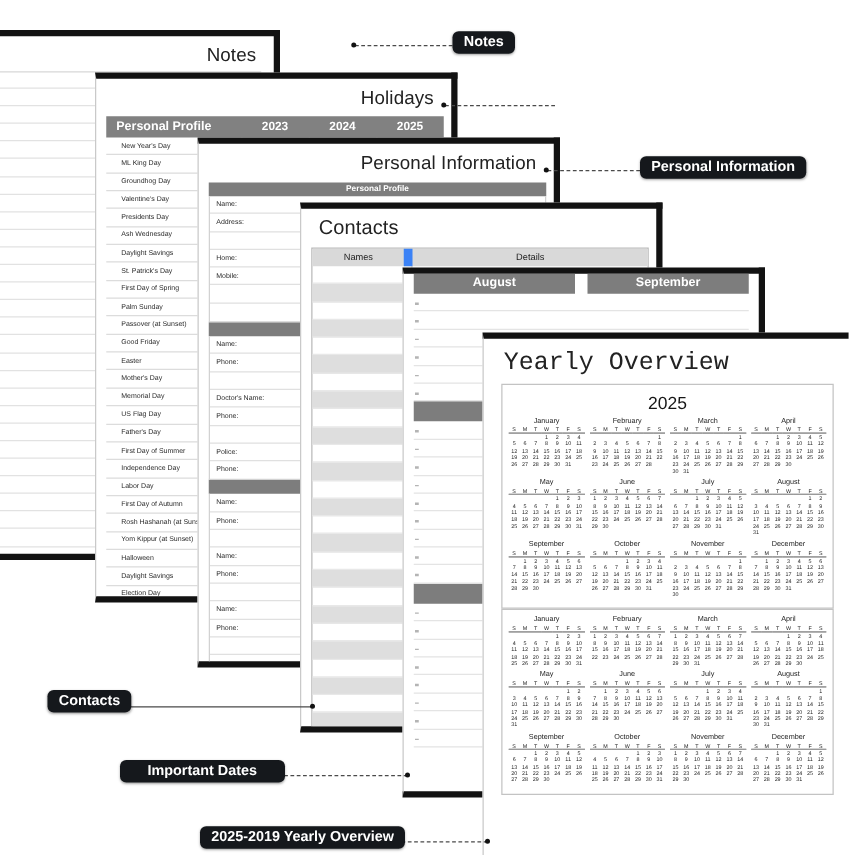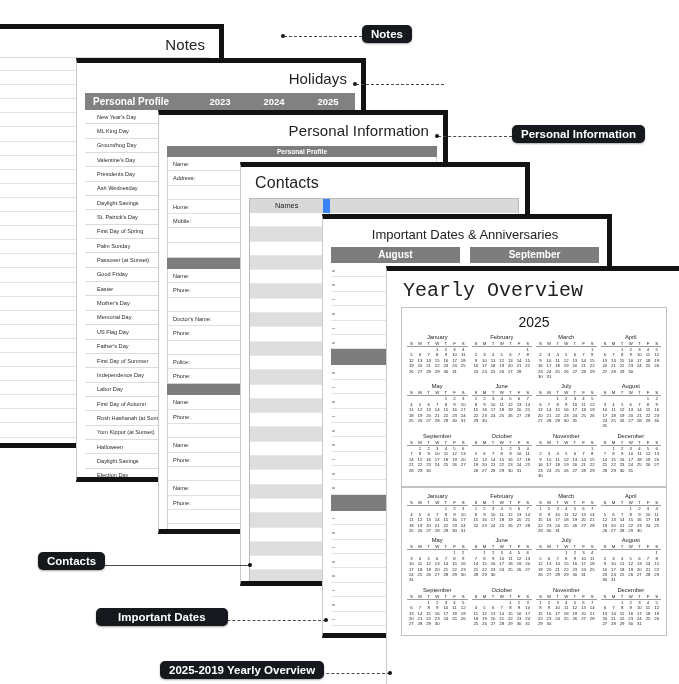--- a/index.html
+++ b/index.html
@@ -391,20 +391,21 @@
         <div class="pi-row"></div>
         <div class="pi-row"></div>
       </div>
   </div>
 
   <div class="sheet" id="page-contacts">
     <div class="sheet-title left">Contacts</div>
     <div class="ct-table">
       <div class="ct-head">
         <div class="h1">Names</div>
+        <div class="h2">Details</div>
       </div>
       <div id="ct-rows">
           <div class="ct-row">
             <div class="n"></div>
             <div class="d"></div>
           </div>
           <div class="ct-row alt">
             <div class="n"></div>
             <div class="d"></div>
           </div>
@@ -506,21 +507,20 @@
           </div>
           <div class="ct-row">
             <div class="n"></div>
             <div class="d"></div>
           </div>
         </div>
     </div>
   </div>
 
   <div class="sheet" id="page-dates">
-    <div class="id-title">Important Dates &amp; Anniversaries</div>
     <div class="id-months">
       <div class="m">August</div>
       <div class="m">September</div>
     </div>
     <div class="id-list" id="id-lines-1">
         <div class="id-line"></div>
         <div class="id-line"></div>
         <div class="id-line"></div>
         <div class="id-line"></div>
         <div class="id-line"></div>

